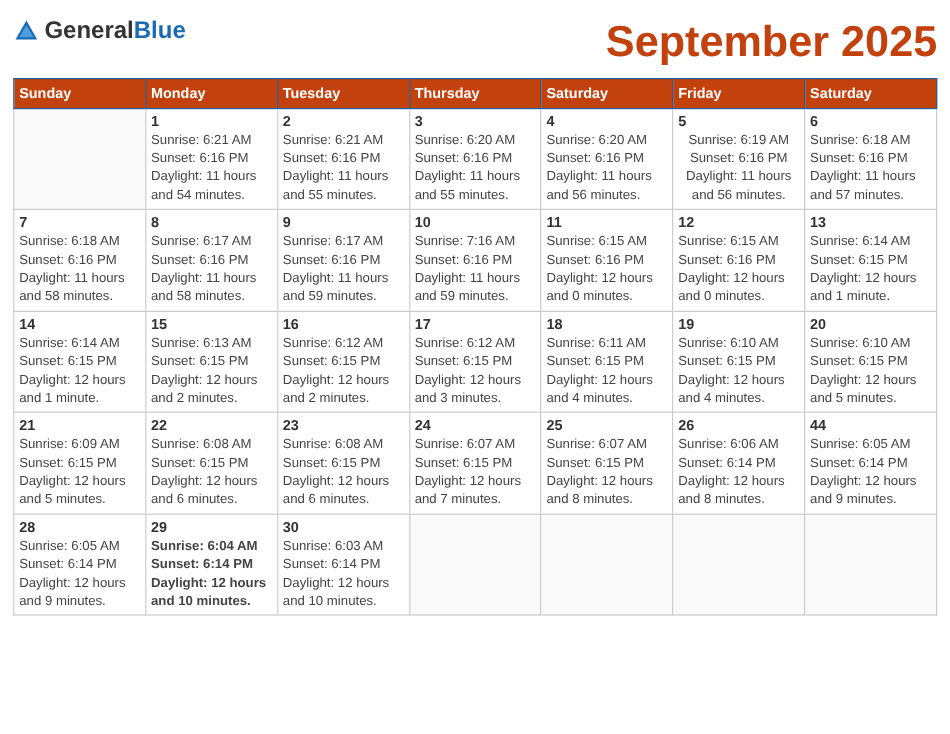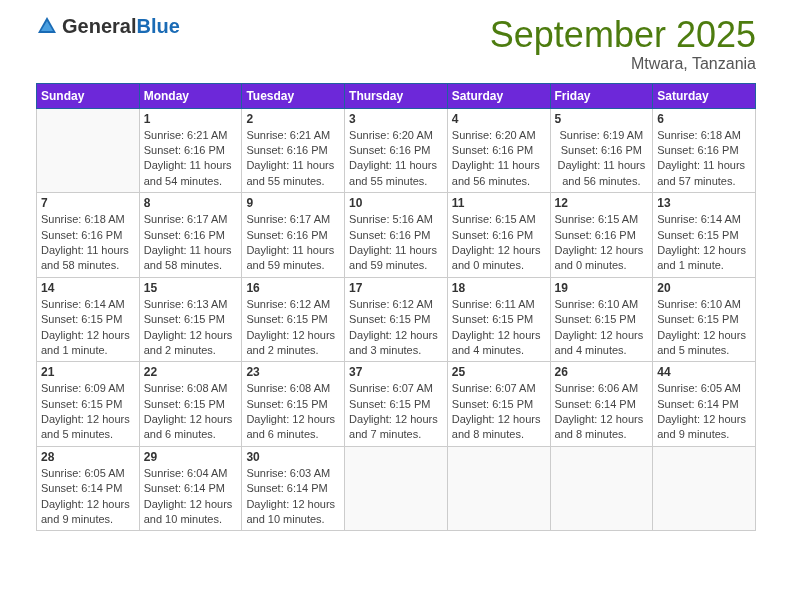--- a/index.html
+++ b/index.html
@@ -6,21 +6,21 @@
     body {
       width: 792px;
       height: 612px;
       font-family: Arial, sans-serif;
       background: #fff;
       overflow: hidden;
     }
     .page {
       width: 792px;
       height: 434px;
-      padding: 15px 36px;
+      padding: 15px 11px;
       display: flex;
       flex-direction: column;
     }
     .header {
       display: flex;
       justify-content: space-between;
       align-items: flex-start;
       margin-bottom: 10px;
     }
     .logo {
@@ -37,37 +37,37 @@
     .logo-blue { color: #1a6bb5; }
     .logo-icon {
       width: 22px;
       height: 22px;
     }
     .title-block {
       text-align: right;
     }
     .month-title {
       font-size: 36px;
-      font-weight: normal;
-      color: #4d7c0f;
+      font-weight: bold;
+      color: #c2410c;
       line-height: 1.1;
     }
     .location {
       font-size: 16px;
       color: #555;
     }
     .calendar {
       flex: 1;
       border: 1px solid #ccc;
       border-collapse: collapse;
       width: 100%;
       table-layout: fixed;
     }
     .calendar th {
-      background: #6d28d9;
+      background: #c2410c;
       color: #fff;
       font-size: 12px;
       font-weight: bold;
       padding: 5px 4px;
       text-align: left;
       border: 1px solid #2060a0;
     }
     .calendar td {
       vertical-align: top;
       border: 1px solid #ccc;
@@ -104,21 +104,20 @@
         <polygon points="11,6 17,16 5,16" fill="#4a9fe0"></polygon>
       </svg>
       <div>
         <div class="logo-text">
           <span class="logo-general">General</span><span class="logo-blue">Blue</span>
         </div>
       </div>
     </div>
     <div class="title-block">
       <div class="month-title">September 2025</div>
-      <div class="location">Mtwara, Tanzania</div>
     </div>
   </div>
 
   <table class="calendar">
     <thead>
       <tr>
         <th>Sunday</th>
         <th>Monday</th>
         <th>Tuesday</th>
         <th>Thursday</th>
@@ -190,21 +189,21 @@
           </td>
           <td>
             <span class="day-num">9</span>
             <div class="day-info" style="white-space: pre-line;">Sunrise: 6:17 AM
 Sunset: 6:16 PM
 Daylight: 11 hours
 and 59 minutes.</div>
           </td>
           <td>
             <span class="day-num">10</span>
-            <div class="day-info" style="white-space: pre-line;">Sunrise: 5:16 AM
+            <div class="day-info" style="white-space: pre-line;">Sunrise: 7:16 AM
 Sunset: 6:16 PM
 Daylight: 11 hours
 and 59 minutes.</div>
           </td>
           <td>
             <span class="day-num">11</span>
             <div class="day-info" style="white-space: pre-line;">Sunrise: 6:15 AM
 Sunset: 6:16 PM
 Daylight: 12 hours
 and 0 minutes.</div>
@@ -291,21 +290,21 @@
 and 6 minutes.</div>
           </td>
           <td>
             <span class="day-num">23</span>
             <div class="day-info" style="white-space: pre-line;">Sunrise: 6:08 AM
 Sunset: 6:15 PM
 Daylight: 12 hours
 and 6 minutes.</div>
           </td>
           <td>
-            <span class="day-num">37</span>
+            <span class="day-num">24</span>
             <div class="day-info" style="white-space: pre-line;">Sunrise: 6:07 AM
 Sunset: 6:15 PM
 Daylight: 12 hours
 and 7 minutes.</div>
           </td>
           <td>
             <span class="day-num">25</span>
             <div class="day-info" style="white-space: pre-line;">Sunrise: 6:07 AM
 Sunset: 6:15 PM
 Daylight: 12 hours
@@ -329,21 +328,21 @@
         <tr class="week-row">
           <td>
             <span class="day-num">28</span>
             <div class="day-info" style="white-space: pre-line;">Sunrise: 6:05 AM
 Sunset: 6:14 PM
 Daylight: 12 hours
 and 9 minutes.</div>
           </td>
           <td>
             <span class="day-num">29</span>
-            <div class="day-info" style="white-space: pre-line;">Sunrise: 6:04 AM
+            <div class="day-info" style="white-space: pre-line; font-weight: bold;">Sunrise: 6:04 AM
 Sunset: 6:14 PM
 Daylight: 12 hours
 and 10 minutes.</div>
           </td>
           <td>
             <span class="day-num">30</span>
             <div class="day-info" style="white-space: pre-line;">Sunrise: 6:03 AM
 Sunset: 6:14 PM
 Daylight: 12 hours
 and 10 minutes.</div>

